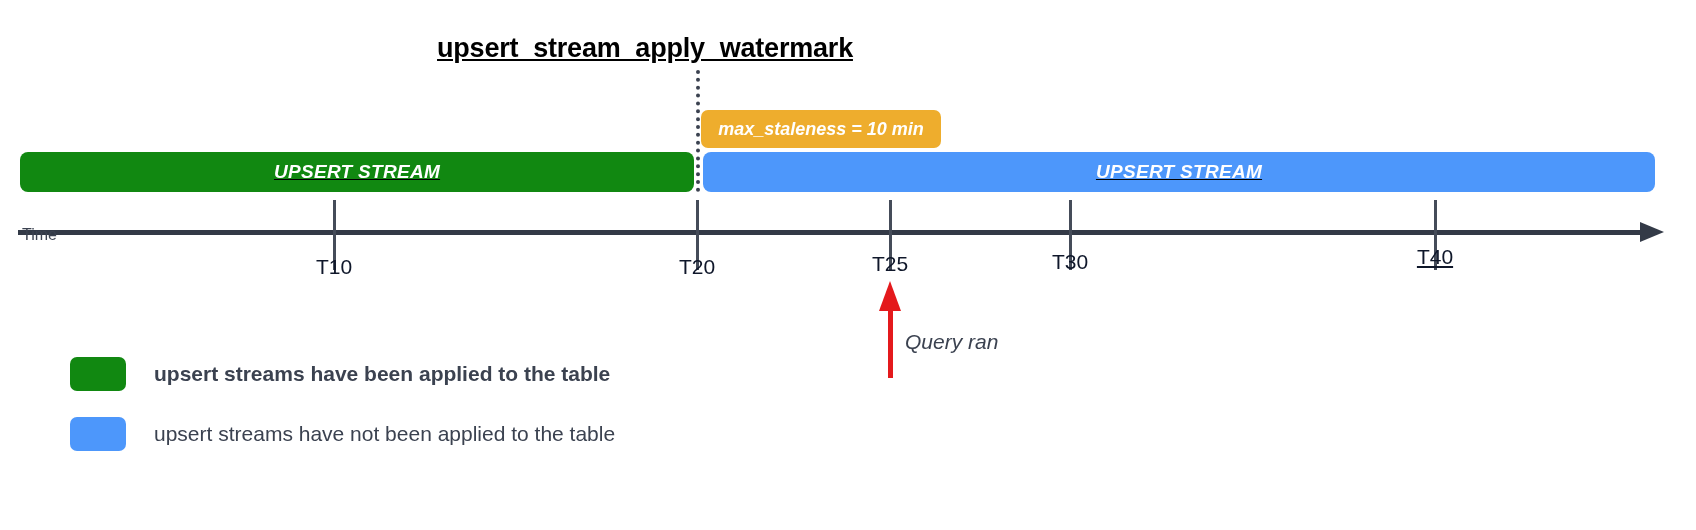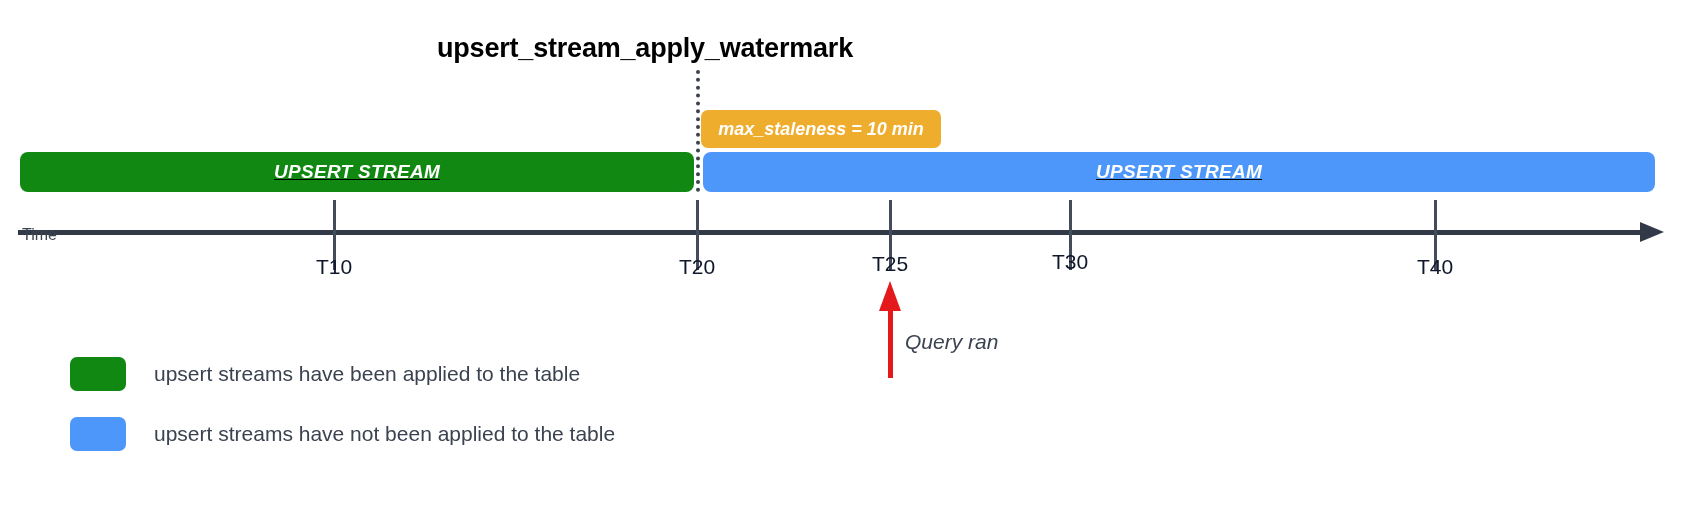--- a/index.html
+++ b/index.html
@@ -23,20 +23,21 @@
     position: absolute;
     left: 0;
     top: 33px;
     width: 1290px;
     text-align: center;
     font-size: 27px;
     font-weight: bold;
     color: #000000;
     letter-spacing: -0.2px;
     white-space: nowrap;
+    text-decoration: underline;
   }
 
   
   .watermark-line {
     position: absolute;
     left: 696px;
     top: 70px;
     width: 0;
     height: 122px;
     border-left: 4px dotted #3b4250;
@@ -212,28 +213,28 @@
   <div id="ticks-layer">
       <div class="tick" style="left: 333px;"></div>
       <div class="tick-label" style="left: 334px; top: 255px;">T10</div>
       <div class="tick" style="left: 696px;"></div>
       <div class="tick-label" style="left: 697px; top: 255px;">T20</div>
       <div class="tick" style="left: 889px;"></div>
       <div class="tick-label" style="left: 890px; top: 252px;">T25</div>
       <div class="tick" style="left: 1069px;"></div>
       <div class="tick-label" style="left: 1070px; top: 250px;">T30</div>
       <div class="tick" style="left: 1434px;"></div>
-      <div class="tick-label" style="left: 1435px; top: 255px;">T40</div>
+      <div class="tick-label" style="left: 1435px; top: 245px; text-decoration: underline;">T40</div>
     </div>
 
   <div class="query-arrow-shaft"></div>
   <div class="query-arrow-head"></div>
   <div class="query-label">Query ran</div>
 
-  <div class="legend-row" style="top:357px;">
+  <div class="legend-row" style="top:357px;font-weight:bold;">
     <span class="legend-swatch" style="background:#118811;"></span>
     <span class="legend-text">upsert streams have been applied to the table</span>
   </div>
 
   <div class="legend-row" style="top:417px;">
     <span class="legend-swatch" style="background:#4d97fb;"></span>
     <span class="legend-text">upsert streams have not been applied to the table</span>
   </div>
 
 </div>

